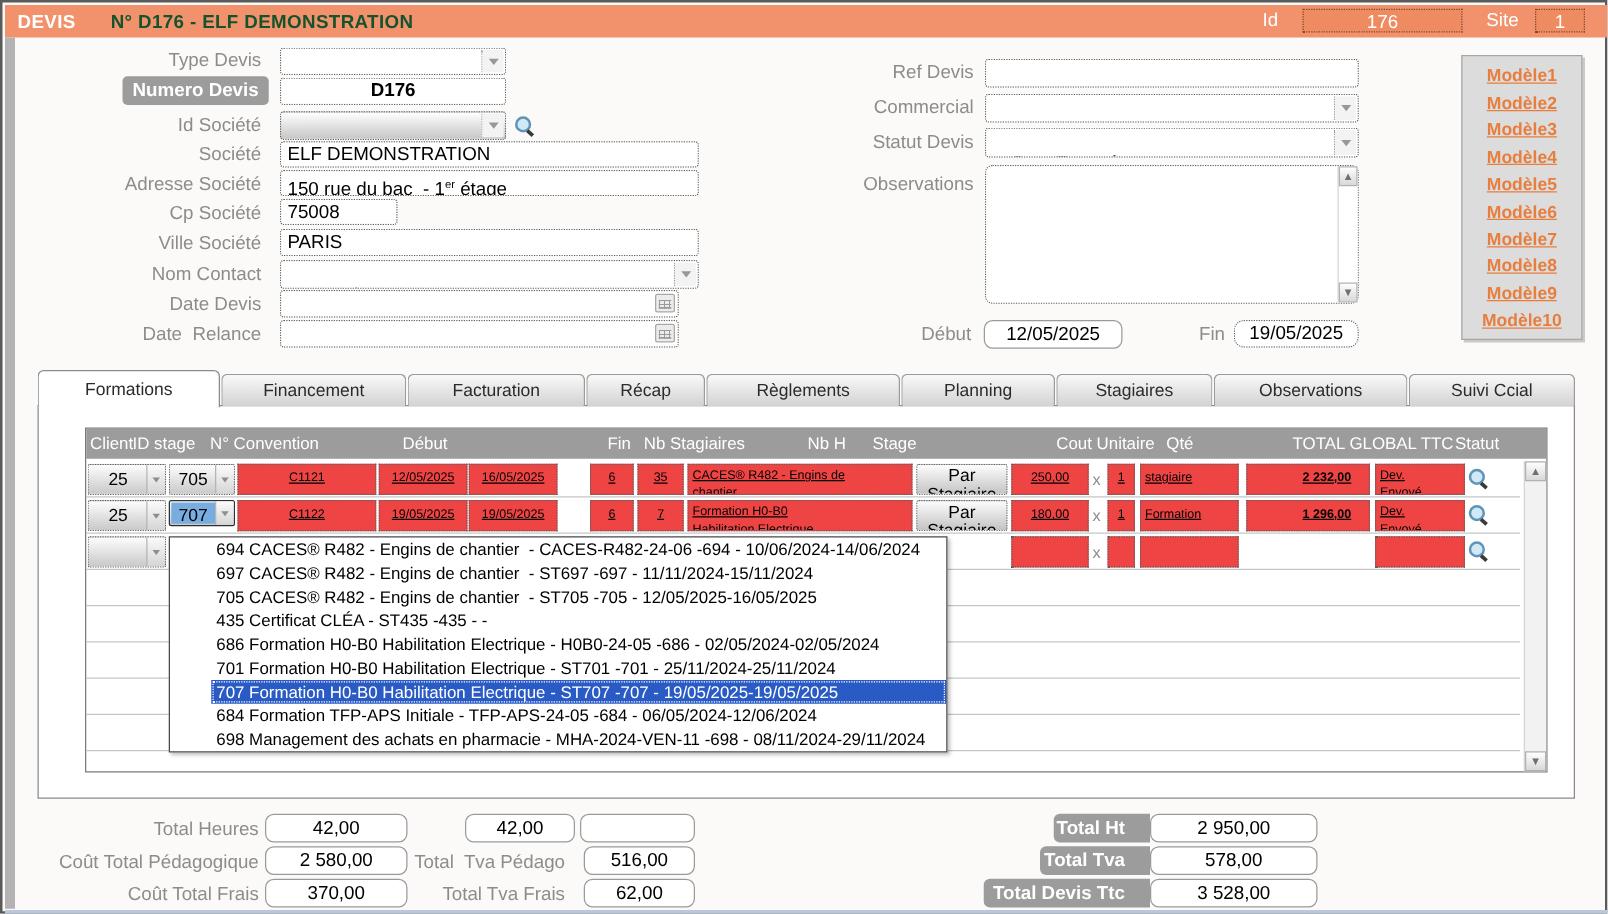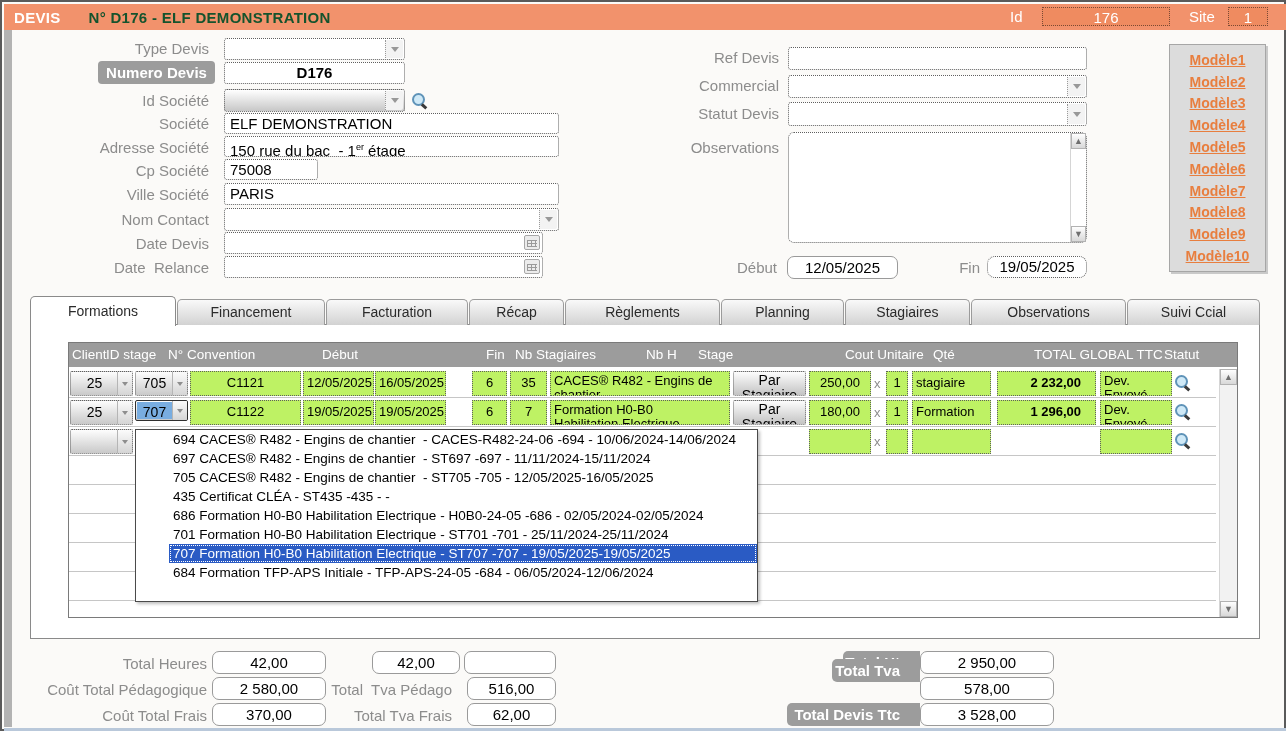--- a/index.html
+++ b/index.html
@@ -34,21 +34,21 @@
   .modlink{color:#E87E3E;font-weight:bold;font-size:14px;text-decoration:underline;cursor:pointer;line-height:14px;}
   
   .tab{position:absolute;top:297px;height:26px;box-sizing:border-box;background:linear-gradient(#f9f9f9,#d2d2d2);border:1px solid #9b9b9b;border-bottom:none;border-radius:5px 5px 0 0;font-size:14px;color:#2b2b2b;text-align:center;line-height:25px;z-index:2;}
   .tab.active{top:294px;height:30px;background:#fff;border:1px solid #8a8a8a;border-bottom:none;line-height:29px;z-index:3;}
   .panel{position:absolute;left:28px;top:322px;width:1230px;height:315px;background:#fff;border:1px solid #8a8a8a;box-sizing:border-box;z-index:1;}
   
   .grid{position:absolute;left:66px;top:340px;width:1170px;height:276px;border:1px solid #7a7a7a;background:#fff;box-sizing:border-box;z-index:2;}
   .gridhead{position:absolute;left:67px;top:341px;width:1168px;height:24px;background:#9c9c9c;z-index:2;}
   .gh{position:absolute;top:345px;color:#fff;font-size:13.5px;white-space:nowrap;z-index:3;}
   .rowline{position:absolute;left:67px;width:1147px;height:0;border-top:1px solid #c6c6c6;z-index:2;}
-  .cell{position:absolute;border:1px dotted #5f5f5f;background:#bef264;font-size:13px;color:#000;box-sizing:border-box;overflow:hidden;z-index:3;line-height:21px;padding:0 3px;white-space:pre;}
+  .cell{position:absolute;border:1px dotted #5f5f5f;background:#ef4444;font-size:10px;color:#000;box-sizing:border-box;overflow:hidden;z-index:3;line-height:21px;padding:0 3px;white-space:pre;text-decoration:underline;}
   .cell.center{text-align:center;}
   .cell.two{line-height:14px;padding-top:2px;}
   .cell.totalc{font-weight:bold;text-align:right;padding-right:14px;}
   .ddc{position:absolute;border:1px dotted #5f5f5f;border-radius:2px;box-sizing:border-box;background:linear-gradient(#fdfdfd,#c9c9c9);z-index:3;overflow:hidden;}
   .ddc .val{position:absolute;left:1px;top:1px;bottom:1px;right:15px;font-size:14px;text-align:center;line-height:21px;}
   .ddc .ch{position:absolute;right:0;top:0;bottom:0;width:14px;border-left:1px solid #b5b5b5;display:flex;align-items:center;justify-content:center;background:linear-gradient(#fbfbfb,#d5d5d5);}
   .ddc .ch::after{content:"";border-left:3.5px solid transparent;border-right:3.5px solid transparent;border-top:4.5px solid #8e8e8e;}
   .ddc.sel{border:1px solid #2f2f2f;}
   .ddc.sel .val{background:#79ADE0;}
   .parbtn{position:absolute;background:linear-gradient(#fdfdfd,#c3c3c3);border:1px dotted #6a6a6a;border-radius:2px;box-sizing:border-box;font-size:14px;text-align:center;line-height:15px;overflow:hidden;z-index:3;padding-top:1px;}
@@ -281,20 +281,21 @@
 
   <div class="ddl">
     <div class="ddl-item">694 CACES® R482 - Engins de chantier  - CACES-R482-24-06 -694 - 10/06/2024-14/06/2024</div>
     <div class="ddl-item">697 CACES® R482 - Engins de chantier  - ST697 -697 - 11/11/2024-15/11/2024</div>
     <div class="ddl-item">705 CACES® R482 - Engins de chantier  - ST705 -705 - 12/05/2025-16/05/2025</div>
     <div class="ddl-item">435 Certificat CLÉA - ST435 -435 - -</div>
     <div class="ddl-item">686 Formation H0-B0 Habilitation Electrique - H0B0-24-05 -686 - 02/05/2024-02/05/2024</div>
     <div class="ddl-item">701 Formation H0-B0 Habilitation Electrique - ST701 -701 - 25/11/2024-25/11/2024</div>
     <div class="ddl-item sel">707 Formation H0-B0 Habilitation Electrique - ST707 -707 - 19/05/2025-19/05/2025</div>
     <div class="ddl-item">684 Formation TFP-APS Initiale - TFP-APS-24-05 -684 - 06/05/2024-12/06/2024</div>
+    <div class="ddl-item">698 Management des achats en pharmacie - MHA-2024-VEN-11 -698 - 08/11/2024-29/11/2024</div>
   </div>
 
   <div class="sb" style="left:1217px;top:367px;width:18px;height:248px;">
     <div class="arr up">▲</div>
     <div class="arr dn">▼</div>
   </div>
 
   <div class="lbl" style="left:20px;top:653px;width:185px;">Total Heures</div>
   <div class="tot" style="left:210px;top:649px;width:114px;">42,00</div>
   <div class="tot" style="left:370px;top:649px;width:88px;">42,00</div>
@@ -306,19 +307,19 @@
   <div class="tot" style="left:465px;top:675px;width:89px;">516,00</div>
 
   <div class="lbl" style="left:20px;top:705px;width:185px;">Coût Total Frais</div>
   <div class="tot" style="left:210px;top:701px;width:114px;">370,00</div>
   <div class="lbl" style="left:300px;top:705px;width:150px;">Total Tva Frais</div>
   <div class="tot" style="left:465px;top:701px;width:89px;">62,00</div>
 
   <div class="badge right" style="left:841px;top:649px;width:77px;border-radius:5px 0 0 5px;">Total Ht</div>
   <div class="tot" style="left:918px;top:649px;width:134px;">2 950,00</div>
 
-  <div class="badge right" style="left:830px;top:657px;width:88px;border-radius:5px 0 0 5px;">Total Tva</div>
+  <div class="badge right" style="left:830px;top:675px;width:88px;border-radius:5px 0 0 5px;">Total Tva</div>
   <div class="tot" style="left:918px;top:675px;width:134px;">578,00</div>
 
   <div class="badge right" style="left:785px;top:701px;width:133px;border-radius:5px 0 0 5px;">Total Devis Ttc</div>
   <div class="tot" style="left:918px;top:701px;width:134px;">3 528,00</div>
 
 </div>
 
 </body></html>

